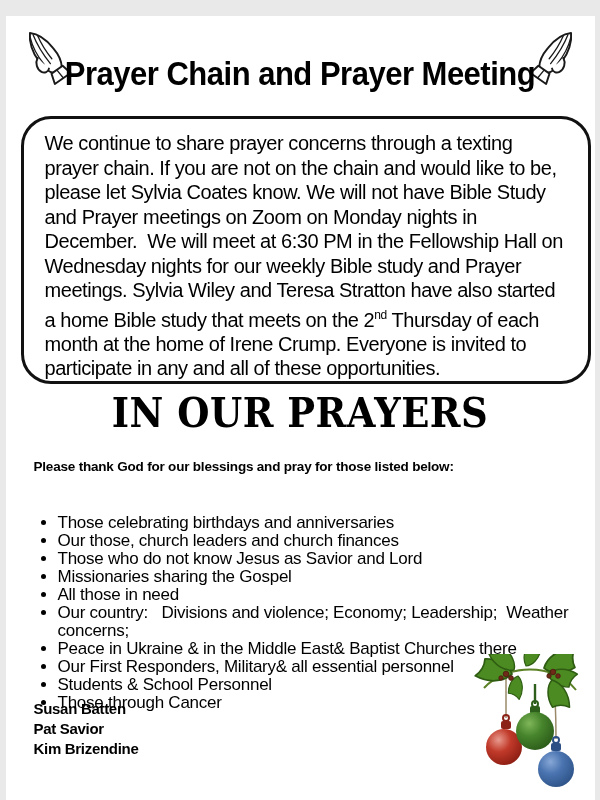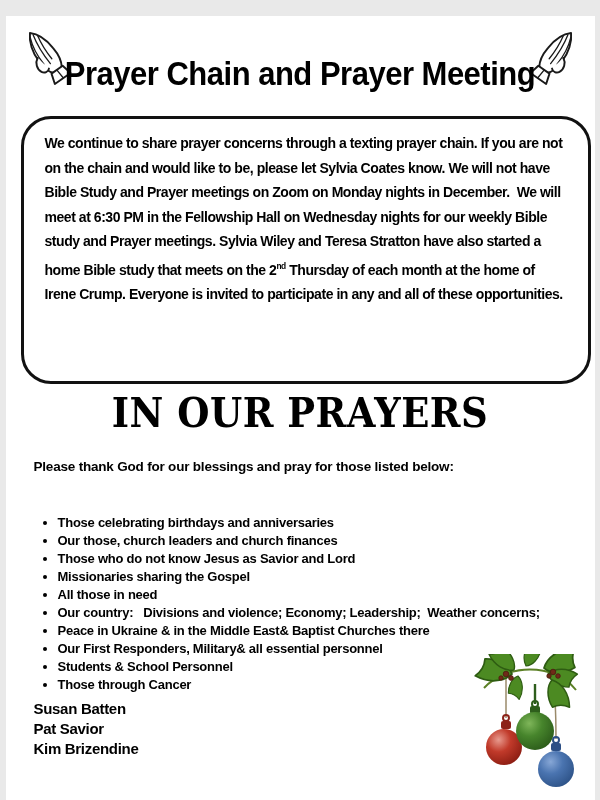--- a/index.html
+++ b/index.html
@@ -26,21 +26,21 @@
   
   .announce-box {
     position: absolute; left: 15px; top: 100px;
     width: 570px; height: 268px;
     border: 3px solid #111;
     border-radius: 30px;
     padding: 12px 21px 0 21px;
     overflow: hidden;
   }
   .announce-box p {
-    font-size: 14px; font-weight: bold;
+    font-size: 20px; font-weight: normal;
     line-height: 24.5px; letter-spacing: -0.45px;
     white-space: pre-wrap;
   }
   .announce-box sup { font-size: 60%; vertical-align: super; }
   
   .section-heading {
     position: absolute; top: 374px; left: 0; width: 100%;
     text-align: center;
     font-family: "DejaVu Serif", serif;
     font-weight: bold; font-size: 37px; letter-spacing: 0.5px;
@@ -53,21 +53,21 @@
     letter-spacing: -0.2px;
   }
   .list-intro .u { text-decoration: underline; }
   .list-intro sup { font-size: 60%; vertical-align: super; }
   
   .prayer-list {
     position: absolute; left: 40px; top: 498px;
     list-style: disc outside; padding-left: 12px;
   }
   .prayer-list li {
-    font-size: 13px; font-weight: bold; line-height: 18px;
+    font-size: 17px; font-weight: normal; line-height: 18px;
     letter-spacing: -0.25px; white-space: pre-wrap;
   }
   
   .names { position: absolute; left: 28px; top: 683px; }
   .names div {
     font-size: 15px; font-weight: bold; line-height: 20px;
     letter-spacing: -0.3px;
   }
   
   .ornaments { position: absolute; left: 448px; top: 638px; width: 150px; height: 150px; }

